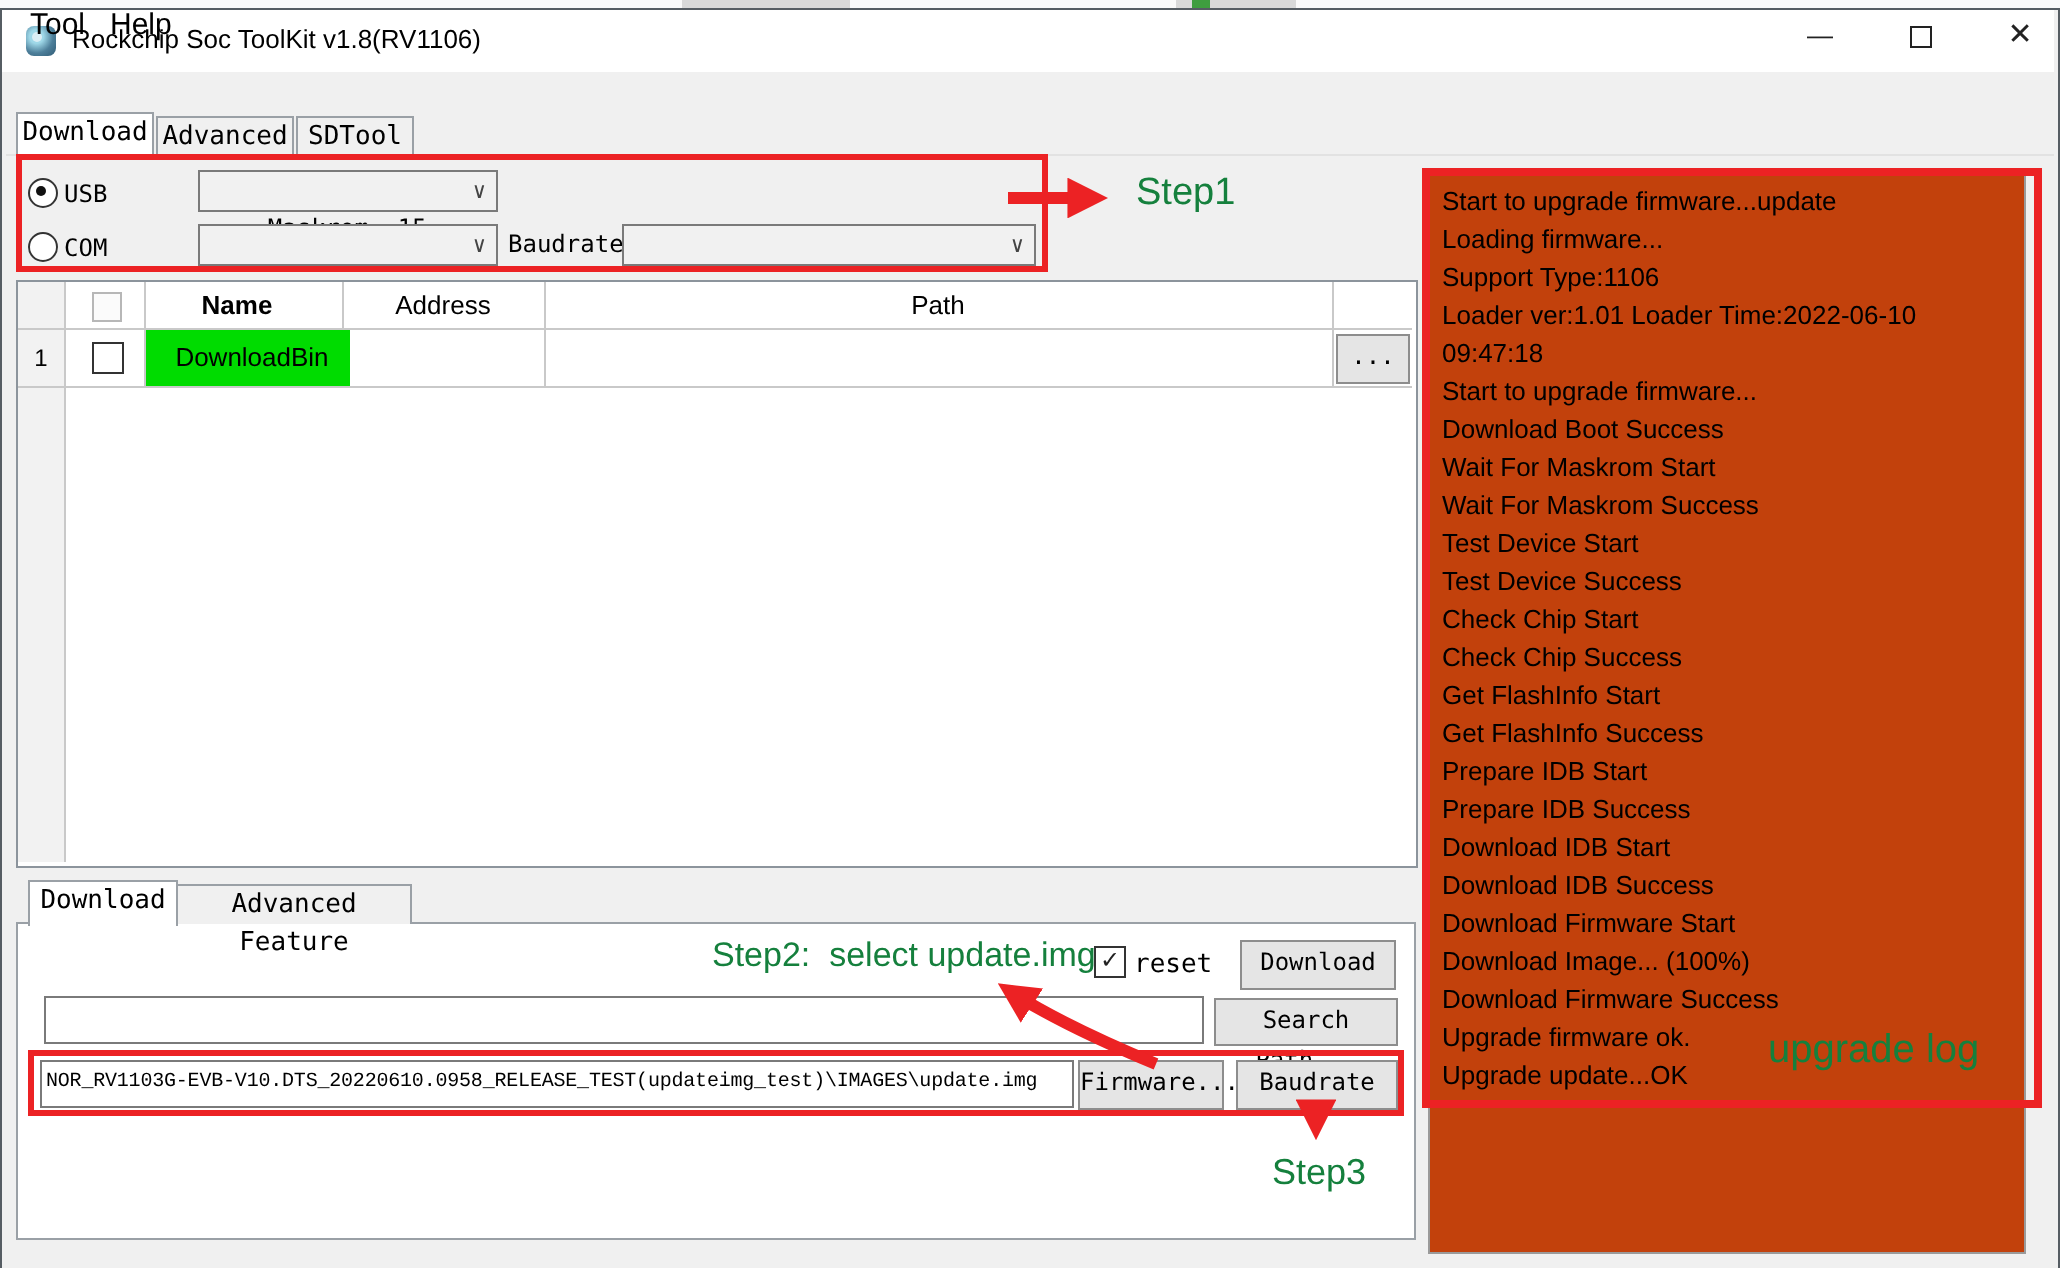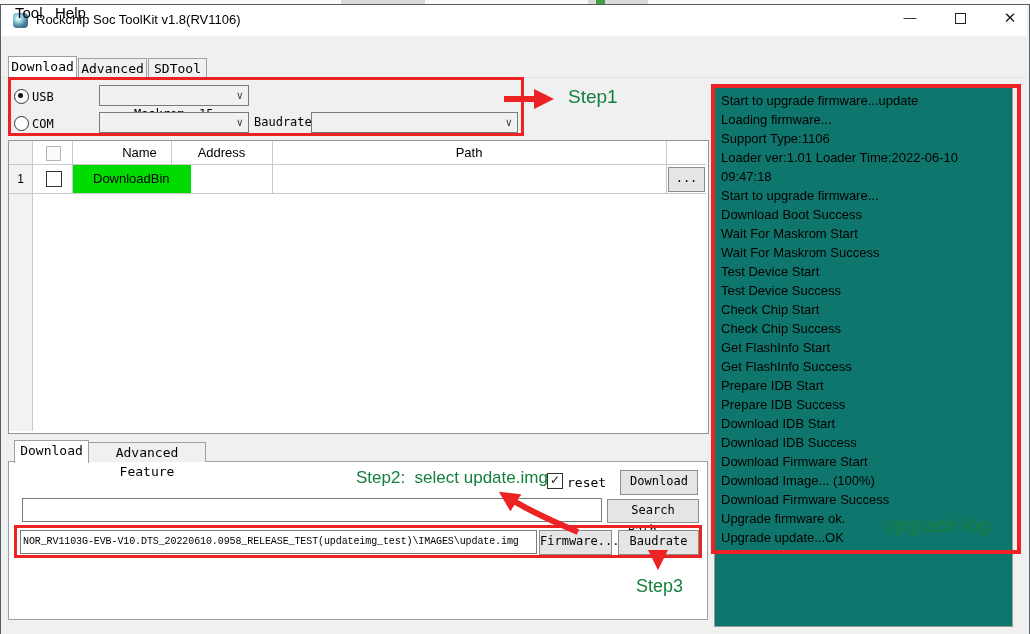--- a/index.html
+++ b/index.html
@@ -38,24 +38,24 @@
   .textbox{position:absolute;background:#ffffff;border:1px solid #7a7a7a;overflow:hidden;white-space:nowrap;}
   .checkbox{position:absolute;width:13px;height:13px;border:1px solid #333;background:#fff;
             font-size:12px;line-height:12px;text-align:center;color:#222;}
   .checkbox.disabled{border-color:#b7b7b7;background:#fbfbfb;}
   
   .file-table{position:absolute;left:8px;top:140px;width:699px;height:292px;background:#ffffff;border:1px solid #8c949c;}
   .gutter{position:absolute;left:0;top:0;width:23px;height:290px;background:#f2f2f2;border-right:1px solid #c9c9c9;}
   .gridline-h{position:absolute;background:#c9c9c9;height:1px;}
   .gridline-v{position:absolute;background:#c9c9c9;width:1px;}
   .th{position:absolute;top:4px;font-size:13px;text-align:center;}
-  .green-cell{position:absolute;background:#00dc00;font-size:13px;line-height:27px;padding-left:20px;}
+  .green-cell{position:absolute;background:#00dc00;font-size:13px;line-height:27px;padding-left:4px;text-align:center;}
   
   .lower-panel{position:absolute;left:8px;top:461px;width:698px;height:157px;background:#ffffff;border:1px solid #9aa0a6;}
-  .log-panel{position:absolute;left:714px;top:87px;width:297px;height:538px;background:#0f766e;border:1px solid #9a9a9a;
+  .log-panel{position:absolute;left:714px;top:87px;width:297px;height:538px;background:#c2410c;border:1px solid #9a9a9a;
              overflow:hidden;z-index:5;}
   .log-lines{padding:3px 0 0 6px;font-size:13px;line-height:19px;}
   .artifact{position:absolute;top:0;background:#d9d9d9;}
   svg.arrows{position:absolute;left:0;top:0;z-index:18;pointer-events:none;}
 </style>
 </head>
 <body>
 
 <div class="stage">
 
@@ -103,21 +103,21 @@
 
   <div class="file-table">
     <div class="gutter"></div>
     <div class="gridline-h" style="left:0;top:23px;width:697px;"></div>
     <div class="gridline-h" style="left:0;top:52px;width:697px;"></div>
     <div class="gridline-v" style="left:63px;top:0;height:52px;"></div>
     <div class="gridline-v" style="left:162px;top:0;height:52px;"></div>
     <div class="gridline-v" style="left:263px;top:0;height:52px;"></div>
     <div class="gridline-v" style="left:657px;top:0;height:52px;"></div>
     <div class="checkbox disabled" style="left:37px;top:5px;"></div>
-    <div class="th" style="left:81px;width:99px;">Name</div>
+    <div class="th" style="left:60px;width:99px;font-weight:bold;">Name</div>
     <div class="th" style="left:162px;width:101px;">Address</div>
     <div class="th" style="left:263px;width:394px;">Path</div>
 
     <div class="abs" style="left:0;top:24px;width:23px;height:28px;text-align:center;font-size:12px;line-height:28px;">1</div>
     <div class="checkbox" style="left:37px;top:30px;width:14px;height:14px;"></div>
     <div class="green-cell" style="left:64px;top:24px;width:98px;height:28px;">DownloadBin</div>
     <div class="abs" style="left:163px;top:24px;width:100px;height:28px;"></div>
     <div class="abs" style="left:264px;top:24px;width:393px;height:28px;"></div>
     <div class="btn" style="left:659px;top:26px;width:35px;height:23px;line-height:21px;">...</div>
   </div>

